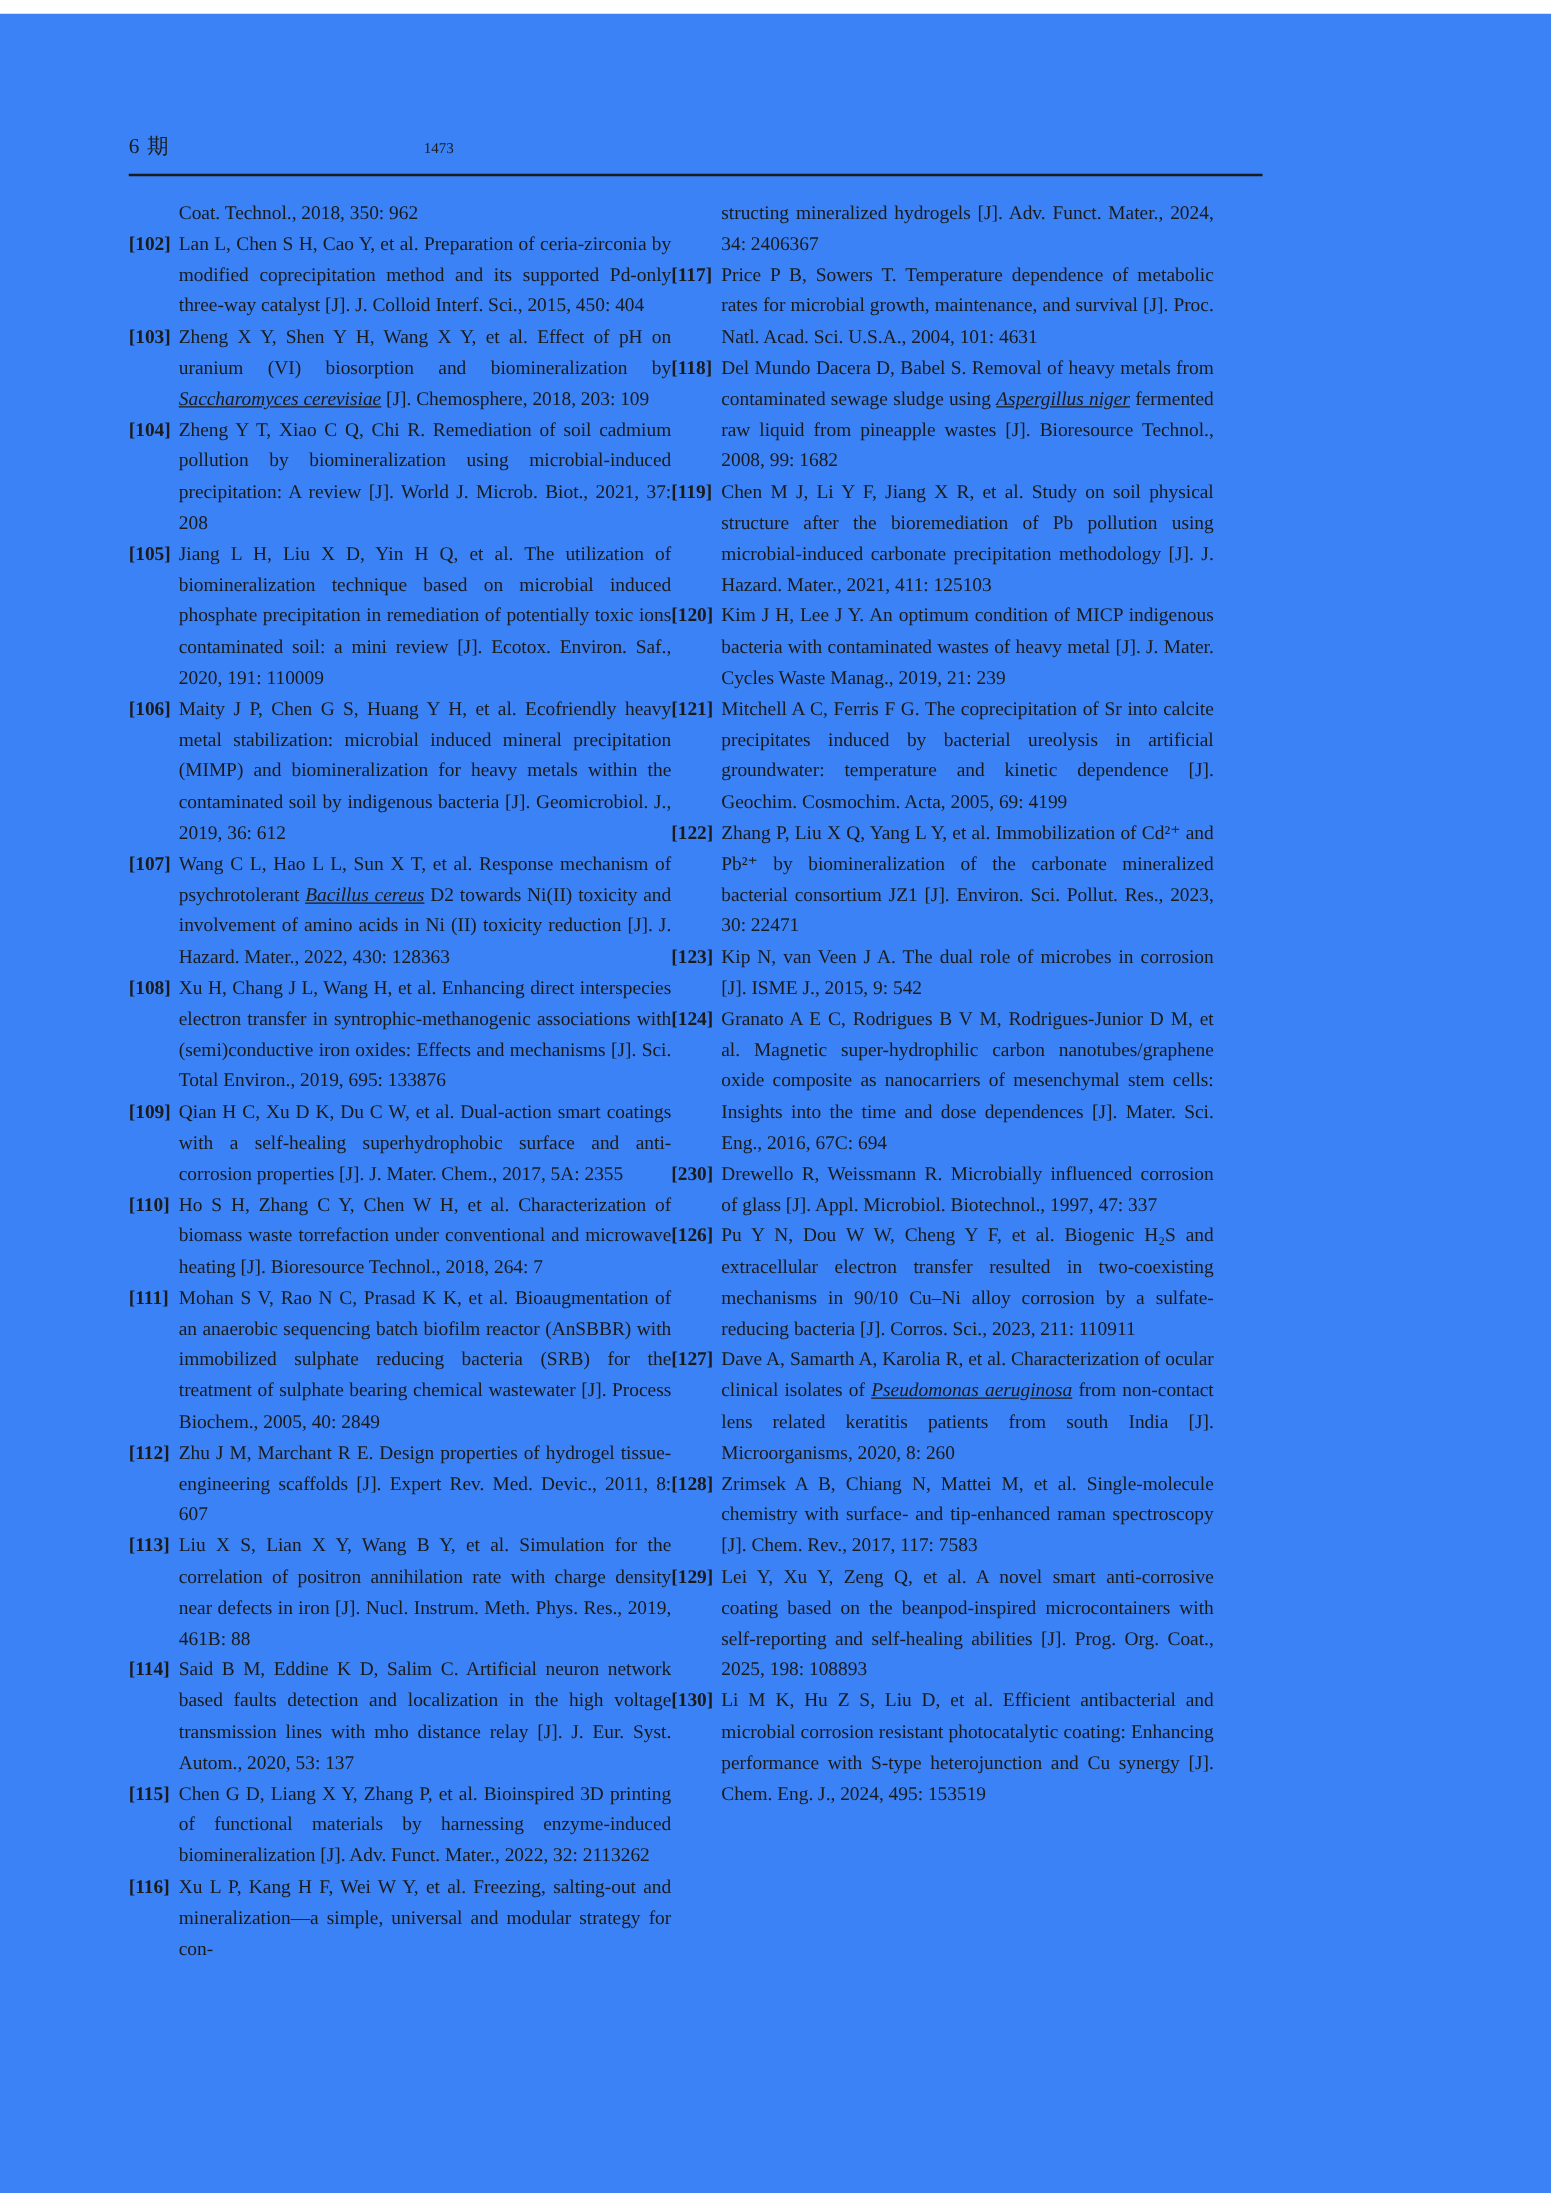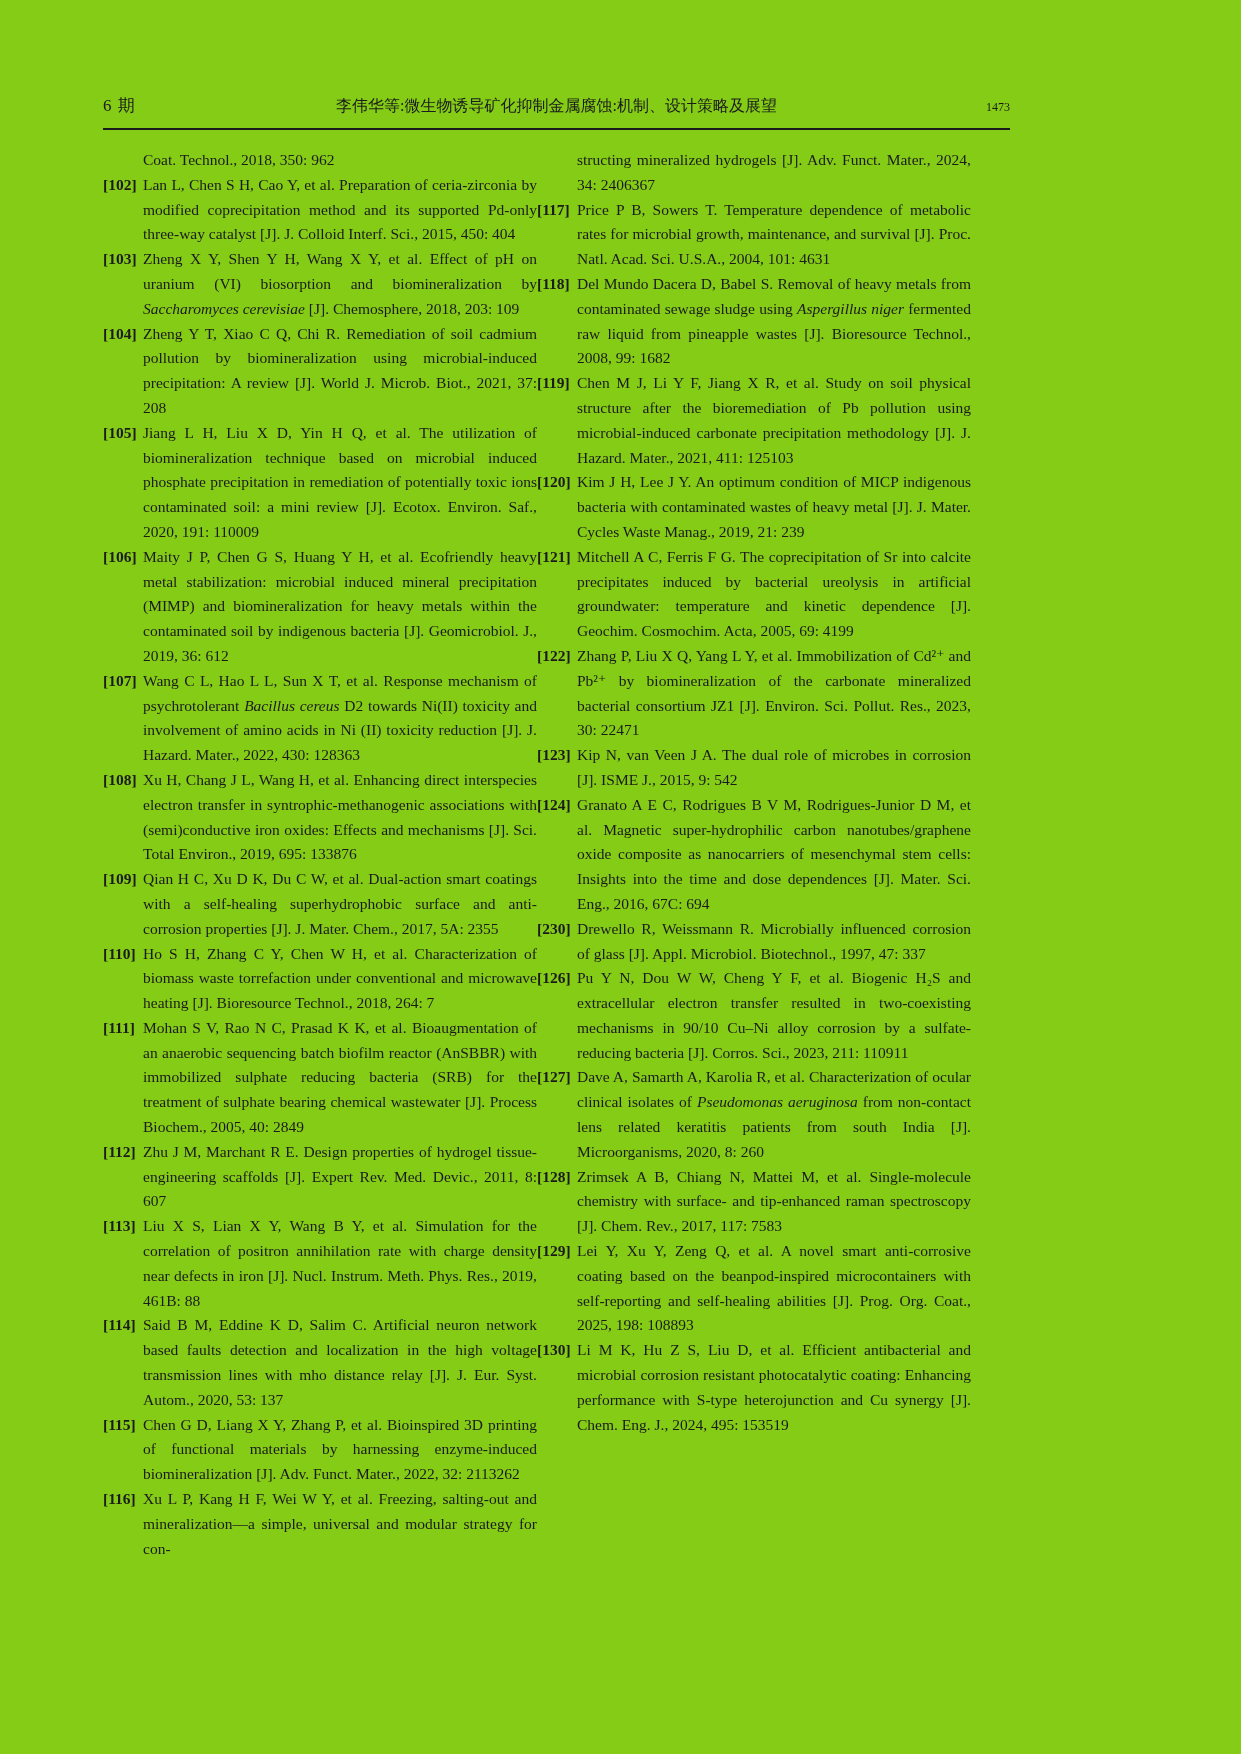--- a/index.html
+++ b/index.html
@@ -5,21 +5,21 @@
   * { margin: 0; padding: 0; box-sizing: border-box; }
   html, body { background: #ffffff; }
   body {
     width: 1241px;
     height: 1754px;
     position: relative;
     font-family: "Liberation Serif", "DejaVu Serif", serif;
     color: #1b1b1b;
     overflow: hidden;
   }
-  .page { position: absolute; inset: 0; background: #84cc16; }
+  .page { position: absolute; inset: 0; background: #3b82f6; margin-top: 11px; }
 
   .header {
     position: absolute;
     top: 94px;
     left: 103px;
     width: 907px;
     display: flex;
     align-items: baseline;
     font-size: 17px;
   }
@@ -50,30 +50,29 @@
     text-align: justify;
     padding-left: 40px;
     text-indent: -40px;
   }
   .ref-num {
     display: inline-block;
     width: 40px;
     text-indent: 0;
     font-weight: bold;
   }
-  .ref-text i { font-style: italic; }
+  .ref-text i { font-style: italic; text-decoration: underline; }
 </style>
 </head>
 <body>
 
 <div class="page">
 
   <div class="header">
     <span class="issue">6 期</span>
-    <span class="running-title">李伟华等:微生物诱导矿化抑制金属腐蚀:机制、设计策略及展望</span>
     <span class="page-num">1473</span>
   </div>
 
   <div class="rule"></div>
 
   <div class="columns">
     <div class="col" id="left-col">
         <div class="ref"><span class="ref-num"></span><span class="ref-text">Coat. Technol., 2018, 350: 962</span></div>
         <div class="ref"><span class="ref-num">[102]</span><span class="ref-text">Lan L, Chen S H, Cao Y, et al. Preparation of ceria-zirconia by modified coprecipitation method and its supported Pd-only three-way catalyst [J]. J. Colloid Interf. Sci., 2015, 450: 404</span></div>
         <div class="ref"><span class="ref-num">[103]</span><span class="ref-text">Zheng X Y, Shen Y H, Wang X Y, et al. Effect of pH on uranium (VI) biosorption and biomineralization by <i>Saccharomyces cerevisiae</i> [J]. Chemosphere, 2018, 203: 109</span></div>

